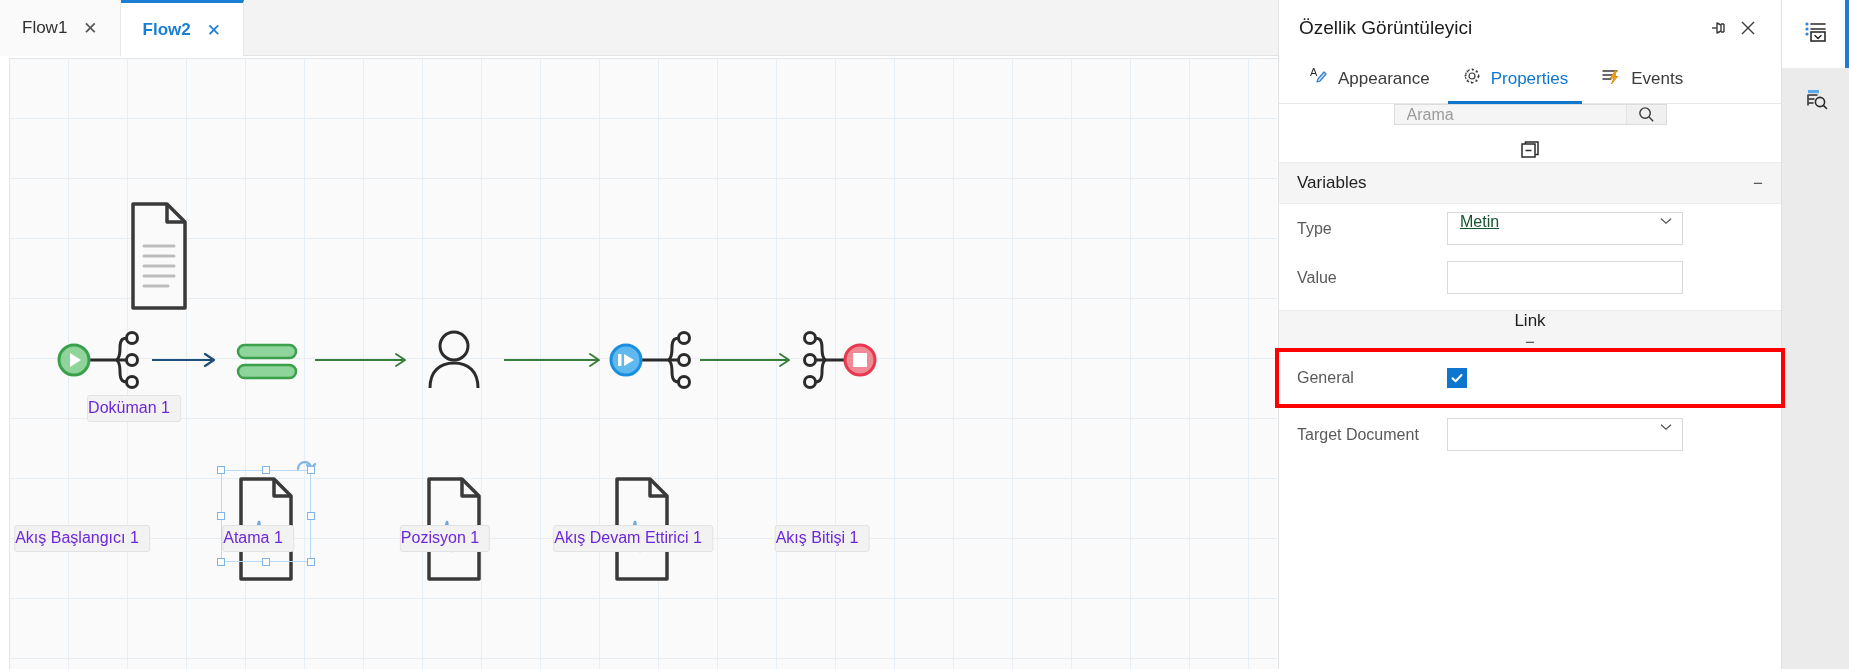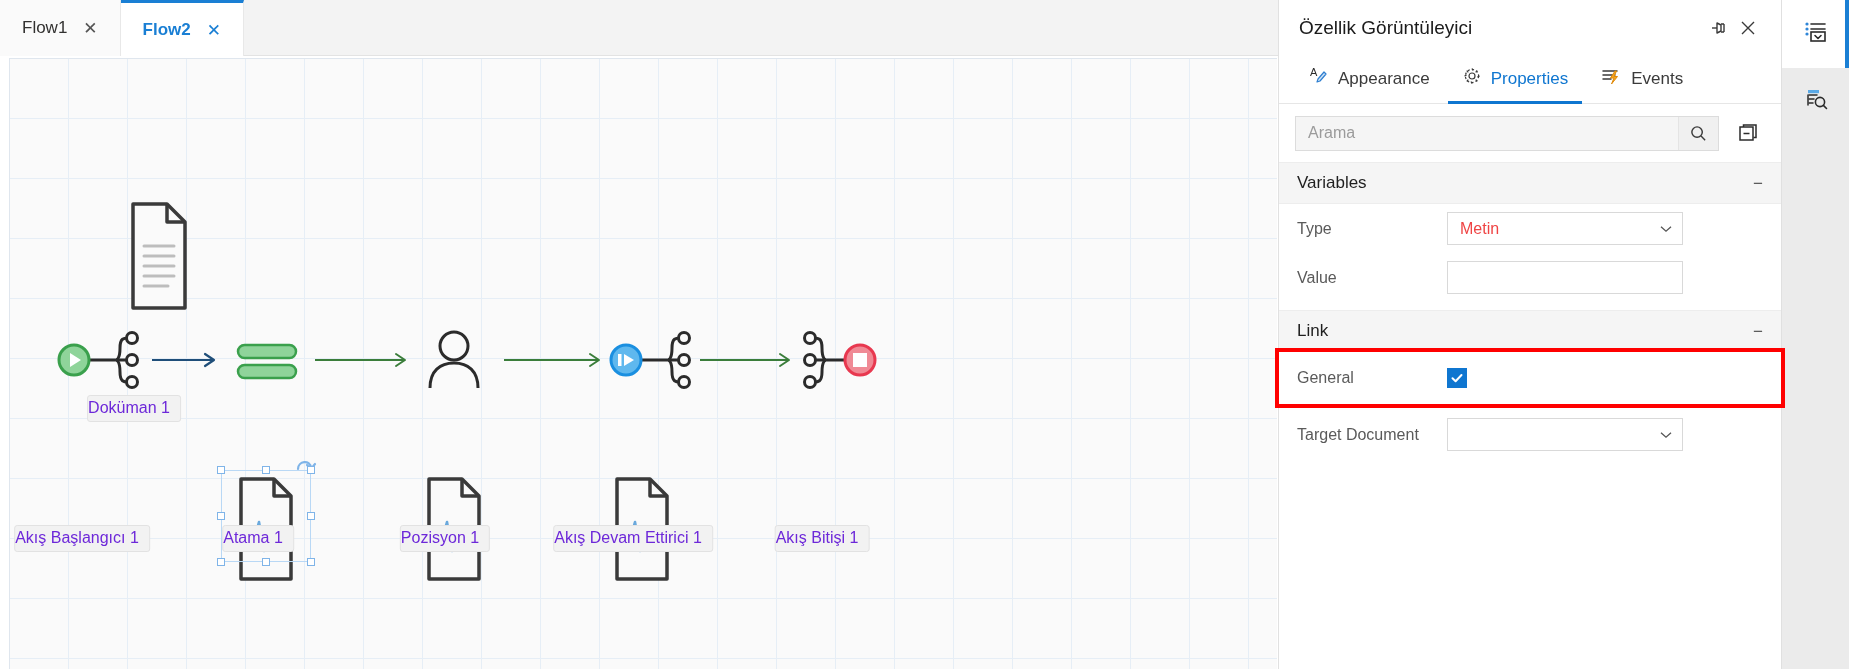--- a/index.html
+++ b/index.html
@@ -166,20 +166,21 @@
     color: #0f76d0;
     border-bottom-color: #0f76d0;
   }
 
   .pp-search-row {
     height: 58px;
     display: flex;
     align-items: center;
     padding: 0 16px;
     gap: 12px;
+    flex-direction: column;
   }
   .search-box {
     flex: 1;
     height: 35px;
     display: flex;
     align-items: stretch;
     border: 1px solid #dcdcdc;
     background: #f5f5f5;
   }
   .search-input {
@@ -235,25 +236,25 @@
     color: #5a5a5a;
     flex: 0 0 150px;
   }
   .prop-control { flex: 1; display: flex; align-items: center; }
   .ctl-select {
     width: 236px;
     height: 33px;
     border: 1px solid #d9d9d9;
     background: #ffffff;
     display: flex;
-    align-items: center;
     padding: 0 10px 0 12px;
     font-size: 16px;
-    color: #ef4444;
-    cursor: pointer;
+    color: #14532d;
+    cursor: pointer;
+    text-decoration: underline;
   }
   .ctl-select .sv { flex: 1; }
   .ctl-select .chev { color: #555; font-size: 13px; }
   .ctl-input {
     width: 236px;
     height: 33px;
     border: 1px solid #d9d9d9;
     background: #ffffff;
     padding: 0 10px;
     font-size: 16px;
@@ -555,21 +556,21 @@
     </div>
 
 
     <div class="prop-row">
       <div class="prop-label">Value</div>
       <div class="prop-control">
         <input class="ctl-input" type="text" value="" style="">
       </div>
     </div>
 
-    <div class="sect-head" style="margin-top:8px;">
+    <div class="sect-head" style="margin-top:8px;flex-direction:column;">
       <span class="sect-title">Link</span>
       <span class="sect-toggle">−</span>
     </div>
 
     <div style="position:relative;">
       <div class="prop-row hl-row" style="height:52px;">
         <div class="prop-label">General</div>
         <div class="prop-control">
           <div class="ctl-check">
             <svg width="14" height="14" viewBox="0 0 14 14" fill="none" stroke="#ffffff" stroke-width="2" stroke-linecap="round" stroke-linejoin="round">

